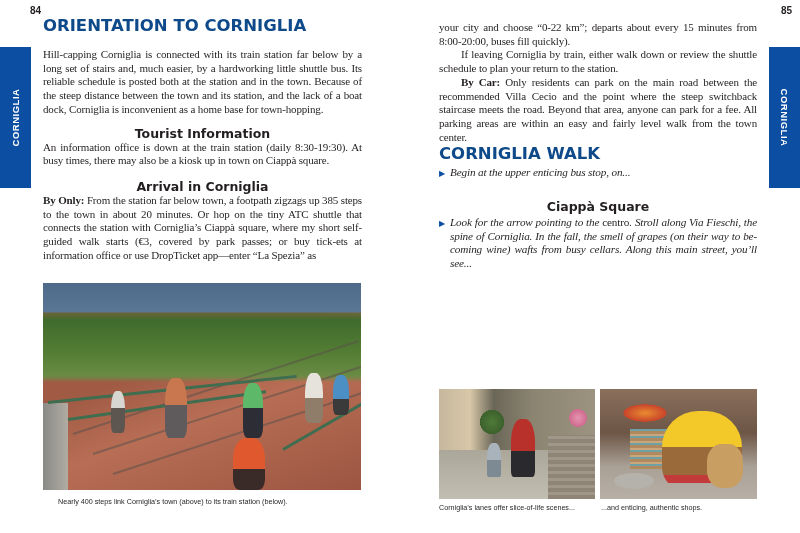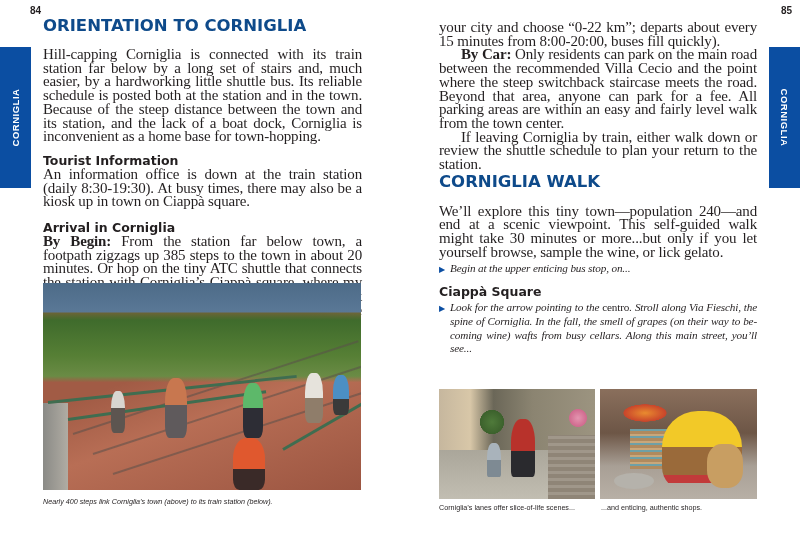--- a/index.html
+++ b/index.html
@@ -29,24 +29,24 @@
     .col-left { left: 43px; width: 319px; }
     .col-right { left: 439px; width: 318px; }
 
     h1 {
       font-family: "DejaVu Sans", sans-serif; font-weight: bold;
       color: #0e4a8a; font-size: 16.5px; margin: 0; letter-spacing: 0px;
       line-height: 20px;
     }
     h2 {
       font-family: "DejaVu Sans", sans-serif; font-weight: bold;
-      font-size: 12.5px; margin: 0; line-height: 15px; color: #231f20;
+      font-size: 12.5px; margin: 0; line-height: 15px; color: #231f20; text-align: center;
     }
     p {
-      margin: 0; font-size: 15px; line-height: 13.7px; text-align: justify;
+      margin: 0; font-size: 11px; line-height: 13.7px; text-align: justify;
       letter-spacing: -0.15px;
     }
     p.indent { text-indent: 22px; }
     b { font-weight: bold; }
     .bullet {
       display: flex; font-style: italic; font-size: 11.2px; line-height: 13.7px;
       text-align: justify; letter-spacing: -0.15px;
     }
     .bullet .tri {
       color: #0b4ea2; font-style: normal; font-size: 8px; width: 11px; flex: none;
@@ -155,51 +155,50 @@
 <div class="side-tab tab-right">
   <span>CORNIGLIA</span>
 </div>
 
 <div class="col col-left">
   <h1 style="margin-top:16px;">ORIENTATION TO CORNIGLIA</h1>
   <p style="margin-top:12px;">Hill-capping Corniglia is connected with its train station far below by a long set of stairs and, much easier, by a hardworking little shuttle bus. Its reliable schedule is posted both at the station and in the town. Because of the steep distance between the town and its station, and the lack of a boat dock, Corniglia is inconvenient as a home base for town-hopping.</p>
   <h2 style="margin-top:9px;">Tourist Information</h2>
   <p>An information office is down at the train station (daily 8:30-19:30). At busy times, there may also be a kiosk up in town on Ciappà square.</p>
   <h2 style="margin-top:11px;">Arrival in Corniglia</h2>
-  <p><b>By Begin:</b><span> From the station far below town, a footpath zigzags up 385 steps to the town in about 20 minutes. Or hop on the tiny ATC shuttle that connects the station with Corniglia’s Ciappà square, where my short self-guided walk starts (€3, covered by park passes; or buy tick-ets at information office or use DropTicket app—enter “La Spezia” as</span></p>
+  <p><b>By Only:</b><span> From the station far below town, a footpath zigzags up 385 steps to the town in about 20 minutes. Or hop on the tiny ATC shuttle that connects the station with Corniglia’s Ciappà square, where my short self-guided walk starts (€3, covered by park passes; or buy tick-ets at information office or use DropTicket app—enter “La Spezia” as</span></p>
 </div>
 
 <div class="photo stairs-photo">
   <div class="wall"></div>
   <div class="step" style="left:30px;top:150px;width:300px;transform:rotate(-18deg);"></div>
   <div class="step" style="left:50px;top:170px;width:300px;transform:rotate(-18deg);"></div>
   <div class="step" style="left:70px;top:190px;width:300px;transform:rotate(-18deg);"></div>
   <div class="rail" style="left:5px;top:118px;width:250px;transform:rotate(-6deg);"></div>
   <div class="rail" style="left:25px;top:135px;width:200px;transform:rotate(-8deg);"></div>
   <div class="rail" style="left:240px;top:165px;width:100px;transform:rotate(-30deg);"></div>
   <div class="hiker" style="left:122px;top:95px;width:22px;height:60px;background:linear-gradient(180deg,#c8774f 0 45%,#5f5a5c 45%);"></div>
   <div class="hiker" style="left:200px;top:100px;width:20px;height:55px;background:linear-gradient(180deg,#5db86a 0 45%,#2d2d35 45%);"></div>
   <div class="hiker" style="left:190px;top:155px;width:32px;height:52px;background:linear-gradient(180deg,#e0582e 0 60%,#3a2a28 60%);"></div>
   <div class="hiker" style="left:262px;top:90px;width:18px;height:50px;background:linear-gradient(180deg,#e6e3dc 0 50%,#8f7d6a 50%);"></div>
   <div class="hiker" style="left:290px;top:92px;width:16px;height:40px;background:linear-gradient(180deg,#4c8fc4 0 60%,#3a3a3a 60%);"></div>
   <div class="hiker" style="left:68px;top:108px;width:14px;height:42px;background:linear-gradient(180deg,#d8d6d0 0 40%,#5d5550 40%);"></div>
 </div>
-<div class="caption" style="left:43px;top:497px;font-style:italic;">Nearly 400 steps link Corniglia’s town (above) to its train station (below).</div>
+<div class="caption" style="left:58px;top:497px;">Nearly 400 steps link Corniglia’s town (above) to its train station (below).</div>
 
 <div class="col col-right">
   <p style="margin-top:21px;">your city and choose “0-22 km”; departs about every 15 minutes from 8:00-20:00, buses fill quickly).</p>
+  <p class="indent">If leaving Corniglia by train, either walk down or review the shuttle schedule to plan your return to the station.</p>
   <p class="indent"><b>By Car:</b><span> Only residents can park on the main road between the recommended Villa Cecio and the point where the steep switchback staircase meets the road. Beyond that area, anyone can park for a fee. All parking areas are within an easy and fairly level walk from the town center.</span></p>
-  <p class="indent">If leaving Corniglia by train, either walk down or review the shuttle schedule to plan your return to the station.</p>
   <h1 style="">CORNIGLIA WALK</h1>
-  <p style="margin-top:13px;">We’ll explore this tiny town—population 240—and end at a scenic viewpoint. This self-guided walk might take 30 minutes or more...but only if you let yourself browse, sample the wine, or lick gelato.</p>
   <div class="bullet" style="margin-top:2px;">
     <span class="tri">▶</span>
     <span>Begin at the upper enticing bus stop, on...</span>
   </div>
-  <h2 style="margin-top:8px;">Ciappà Square</h2>
+  <h2 style="margin-top:18px;">Ciappà Square</h2>
   <div class="bullet" style="margin-top:2px;">
     <span class="tri">▶</span>
     <span><span>Look for the arrow pointing to the </span><span class="roman">centro</span><span>. Stroll along Via Fieschi, the spine of Corniglia. In the fall, the smell of grapes (on their way to be-coming wine) wafts from busy cellars. Along this main street, you’ll see...</span></span>
   </div>
 </div>
 
 <div class="photo lanes-photo">
   <div class="ground"></div>
   <div class="wall-r"></div>
   <div class="plant"></div>

